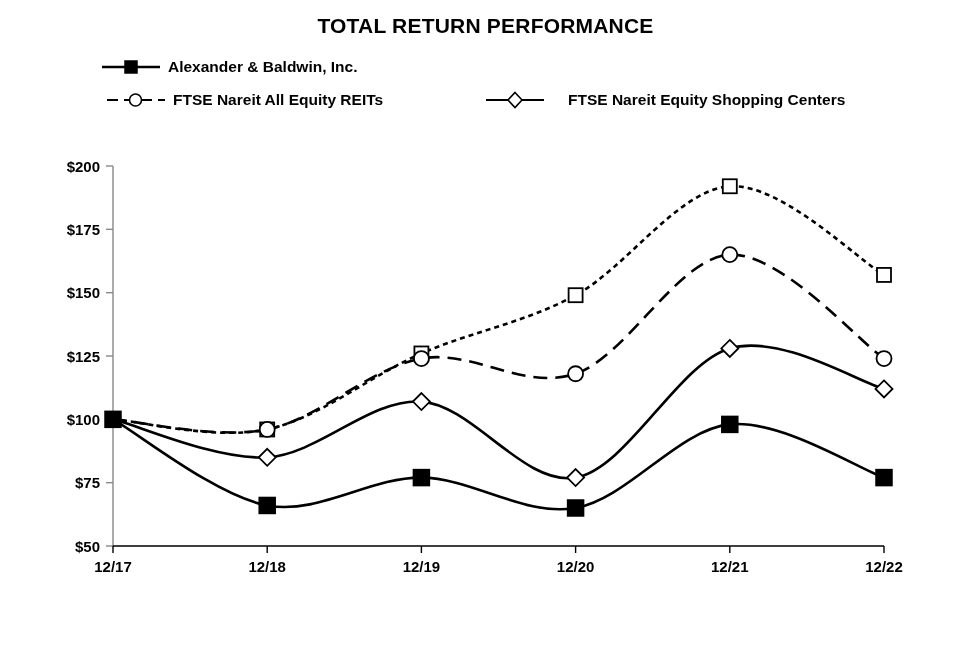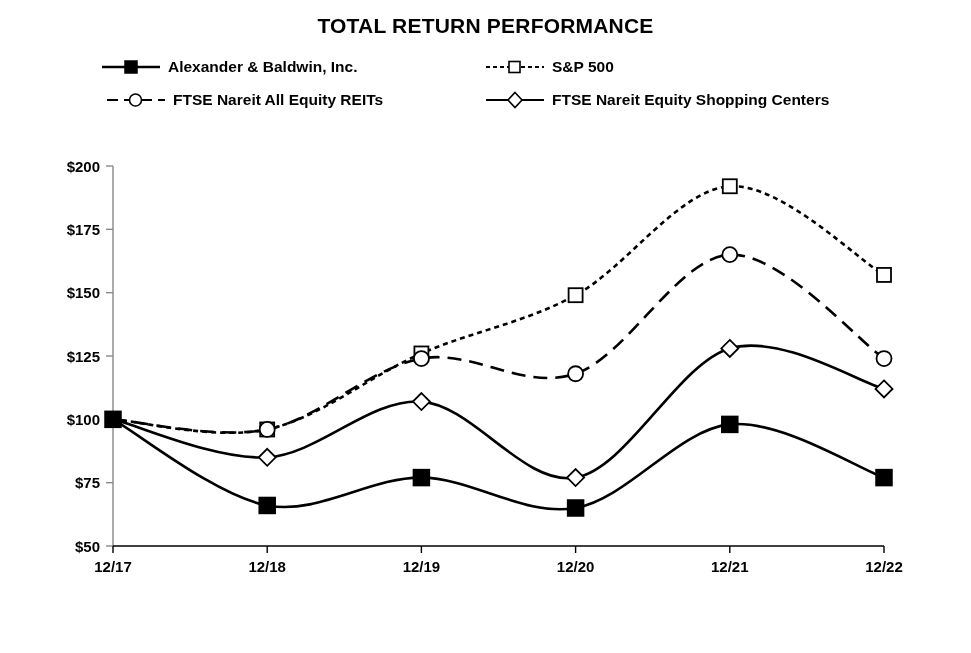--- a/index.html
+++ b/index.html
@@ -41,21 +41,21 @@
   .legend-item {
     position: absolute;
     display: flex;
     align-items: center;
     height: 22px;
     white-space: nowrap;
   }
   .legend-item.r0c0 { left: 100px; top: 0px; }
   .legend-item.r0c1 { left: 484px; top: 0px; }
   .legend-item.r1c0 { left: 105px; top: 33px; }
-  .legend-item.r1c1 { left: 484px; top: 33px; }
+  .legend-item.r1c1 { left: 484px; top: 33px; gap: 16px; }
   .legend-key {
     width: 62px;
     height: 20px;
     margin-right: 6px;
     flex: 0 0 auto;
   }
   .legend-label {
     font-size: 15.5px;
     font-weight: bold;
   }
@@ -81,27 +81,20 @@
   <div class="legend">
 
     <div class="legend-item r0c0">
       <svg class="legend-key" viewBox="0 0 62 20">
         <line x1="2" y1="10" x2="60" y2="10" stroke="#000" stroke-width="2.4"></line>
         <rect x="25" y="4" width="12" height="12" fill="#000" stroke="#000" stroke-width="1.5"></rect>
       </svg>
       <span class="legend-label">Alexander &amp; Baldwin, Inc.</span>
     </div>
 
-    <div class="legend-item r0c1">
-      <svg class="legend-key" viewBox="0 0 62 20">
-        <line x1="2" y1="10" x2="60" y2="10" stroke="#000" stroke-width="2.2" stroke-dasharray="4,3"></line>
-        <rect x="25" y="4.5" width="11" height="11" fill="#fff" stroke="#000" stroke-width="1.6"></rect>
-      </svg>
-      <span class="legend-label">S&amp;P 500</span>
-    </div>
 
     <div class="legend-item r1c0">
       <svg class="legend-key" viewBox="0 0 62 20">
         <line x1="2" y1="10" x2="60" y2="10" stroke="#000" stroke-width="2.2" stroke-dasharray="11,6"></line>
         <circle cx="30.5" cy="10" r="6" fill="#fff" stroke="#000" stroke-width="1.6"></circle>
       </svg>
       <span class="legend-label">FTSE Nareit All Equity REITs</span>
     </div>
 
     <div class="legend-item r1c1">

